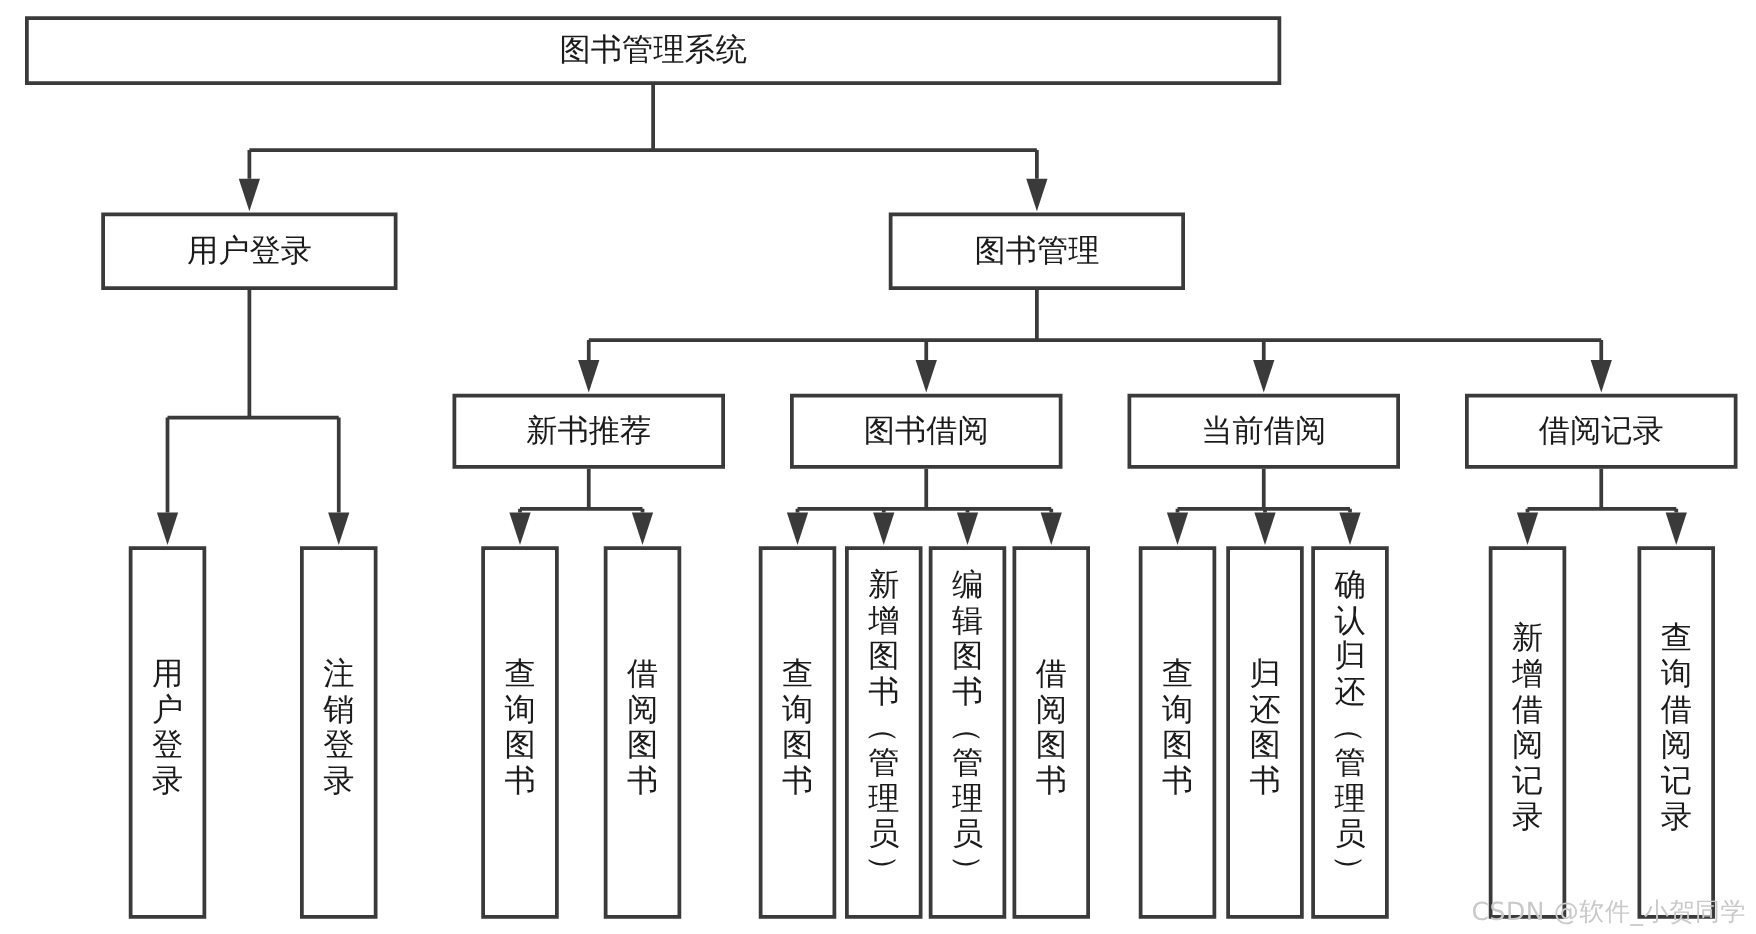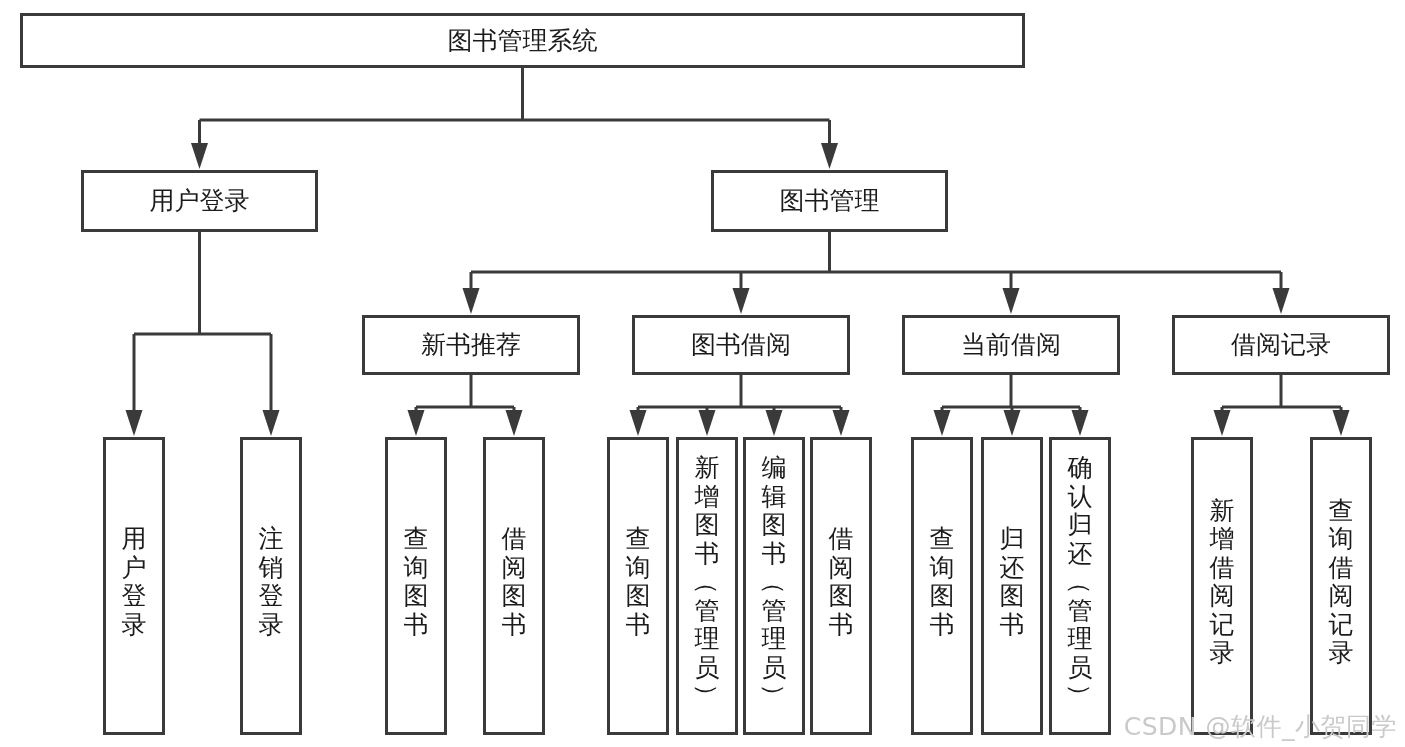--- a/index.html
+++ b/index.html
@@ -56,21 +56,21 @@
     font-family: "DejaVu Sans", "Liberation Sans", sans-serif;
     font-size: 25px;
     fill: #1b1b1b;
     text-anchor: middle;
   }
   .watermark-text {
     position: absolute;
     right: 8px;
     bottom: 4px;
     font-family: "DejaVu Sans", "Liberation Sans", sans-serif;
-    font-size: 25px;
+    font-size: 20px;
     color: #c9c9c9;
     white-space: nowrap;
     letter-spacing: 0.5px;
     user-select: none;
   }
 </style>
 </head>
 <body>
 
 <div id="diagram-root">

